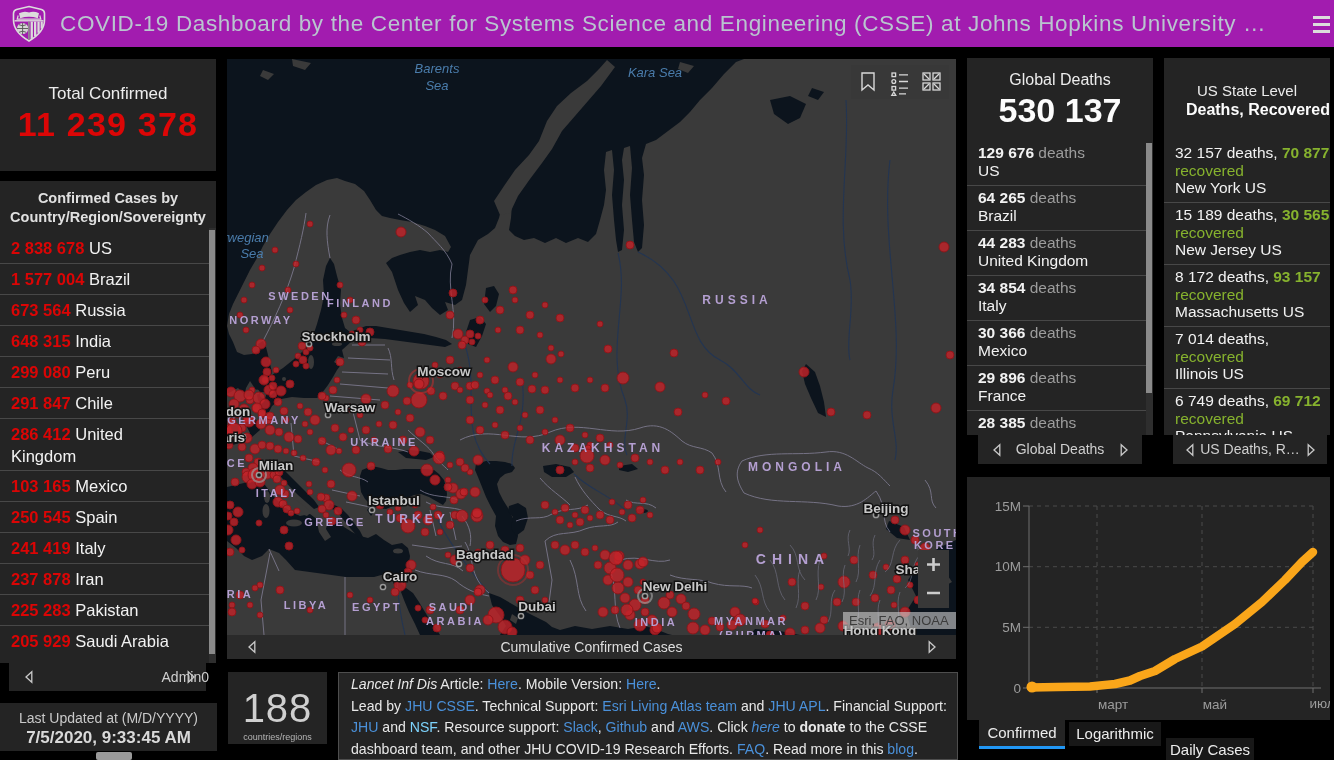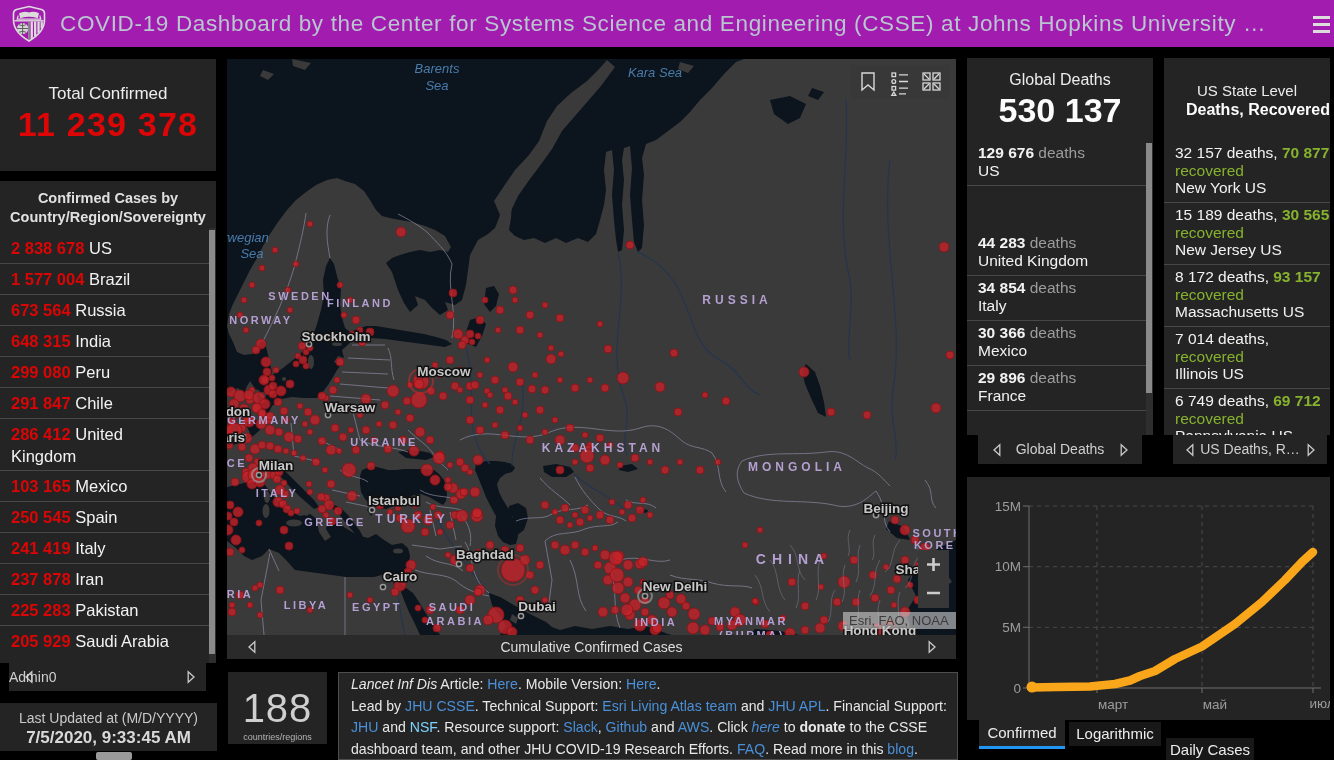--- a/index.html
+++ b/index.html
@@ -84,21 +84,21 @@
 <div style="padding:4px 0 0 11px;font-size:16.5px;line-height:22px;color:#f2f2f2;"><span class="red">205 929</span> Saudi Arabia</div>
       </div>
     <div class="abs" style="left:209px;top:47px;width:7px;height:435px;background:#2e2e2e;"></div>
     <div class="abs" style="left:209px;top:49px;width:6px;height:424px;background:#8a8a8a;"></div>
   </div>
 
   <div class="abs" style="left:9px;top:663px;width:197px;height:28px;background:#242424;">
     <svg class="abs" style="left:15px;top:7px;" width="9" height="14" viewBox="0 0 9 14">
         <path d="M7.8,1.8 L2,7 L7.8,12.2 Z" fill="none" stroke="#c9c9c9" stroke-width="1.3"></path>
       </svg>
-    <div class="abs" style="left:0;top:0;width:200px;height:28px;line-height:28px;text-align:left;font-size:14px;color:#cfcfcf;">Admin0</div>
+    <div class="abs" style="left:0;top:0;width:200px;height:28px;line-height:28px;text-align:right;font-size:14px;color:#cfcfcf;">Admin0</div>
     <svg class="abs" style="left:178px;top:7px;" width="9" height="14" viewBox="0 0 9 14">
         <path d="M1.2,1.8 L7,7 L1.2,12.2 Z" fill="none" stroke="#c9c9c9" stroke-width="1.3"></path>
       </svg>
   </div>
 
   <div class="panel" style="left:0;top:703px;width:217px;height:48px;">
     <div class="abs" style="left:0;top:7px;width:217px;text-align:center;font-size:14px;color:#c9c9c9;">Last Updated at (M/D/YYYY)</div>
     <div class="abs" style="left:0;top:25px;width:217px;text-align:center;font-size:17px;font-weight:bold;color:#d9d9d9;">7/5/2020, 9:33:45 AM</div>
   </div>
   <div class="abs" style="left:96px;top:752px;width:36px;height:8px;background:#9a9a9a;border-radius:2px;"></div>
@@ -756,31 +756,37 @@
       dashboard team, and other JHU COVID-19 Research Efforts. <span style="color:#4a90d9;">FAQ</span>. Read more in this <span style="color:#4a90d9;">blog</span>.
     </div>
   </div>
 
   <div class="panel" id="gdpanel" style="left:967px;top:58px;width:186px;height:377px;overflow:hidden;">
     <div class="abs" style="left:0;top:13px;width:186px;text-align:center;font-size:16px;color:#ececec;">Global Deaths</div>
     <div class="abs" style="left:0;top:33px;width:186px;text-align:center;font-size:34px;font-weight:bold;color:#fcfcfc;">530 137</div>
     <div class="abs sep" style="left:0;top:83px;width:179px;height:45px;">
 <div style="padding:3px 0 0 11px;font-size:15.5px;line-height:17.5px;color:#f2f2f2;"><span style="font-weight:bold;">129 676</span> <span style="color:#9d9d9d;">deaths</span><br>US</div>
       </div>
+<div class="abs sep" style="left:0;top:128px;width:179px;height:45px;">
+<div style="padding:3px 0 0 11px;font-size:15.5px;line-height:17.5px;color:#f2f2f2;"><span style="font-weight:bold;">64 265</span> <span style="color:#9d9d9d;">deaths</span><br>Brazil</div>
+      </div>
 <div class="abs sep" style="left:0;top:173px;width:179px;height:45px;">
 <div style="padding:3px 0 0 11px;font-size:15.5px;line-height:17.5px;color:#f2f2f2;"><span style="font-weight:bold;">44 283</span> <span style="color:#9d9d9d;">deaths</span><br>United Kingdom</div>
       </div>
 <div class="abs sep" style="left:0;top:218px;width:179px;height:45px;">
 <div style="padding:3px 0 0 11px;font-size:15.5px;line-height:17.5px;color:#f2f2f2;"><span style="font-weight:bold;">34 854</span> <span style="color:#9d9d9d;">deaths</span><br>Italy</div>
       </div>
 <div class="abs sep" style="left:0;top:263px;width:179px;height:45px;">
 <div style="padding:3px 0 0 11px;font-size:15.5px;line-height:17.5px;color:#f2f2f2;"><span style="font-weight:bold;">30 366</span> <span style="color:#9d9d9d;">deaths</span><br>Mexico</div>
       </div>
 <div class="abs sep" style="left:0;top:308px;width:179px;height:45px;">
 <div style="padding:3px 0 0 11px;font-size:15.5px;line-height:17.5px;color:#f2f2f2;"><span style="font-weight:bold;">29 896</span> <span style="color:#9d9d9d;">deaths</span><br>France</div>
+      </div>
+<div class="abs sep" style="left:0;top:353px;width:179px;height:45px;">
+<div style="padding:3px 0 0 11px;font-size:15.5px;line-height:17.5px;color:#f2f2f2;"><span style="font-weight:bold;">28 385</span> <span style="color:#9d9d9d;">deaths</span><br></div>
       </div>
     <div class="abs" style="left:179px;top:85px;width:7px;height:292px;background:#2e2e2e;"></div>
     <div class="abs" style="left:179px;top:85px;width:6px;height:250px;background:#8a8a8a;"></div>
   </div>
   <div class="abs" style="left:978px;top:435px;width:164px;height:29px;background:#242424;">
     <svg class="abs" style="left:14px;top:8px;" width="9" height="14" viewBox="0 0 9 14">
         <path d="M7.8,1.8 L2,7 L7.8,12.2 Z" fill="none" stroke="#c9c9c9" stroke-width="1.3"></path>
       </svg>
     <div class="abs" style="left:0;top:0;width:164px;height:29px;line-height:29px;text-align:center;font-size:14px;color:#cfcfcf;">Global Deaths</div>
     <svg class="abs" style="left:142px;top:8px;" width="9" height="14" viewBox="0 0 9 14">

